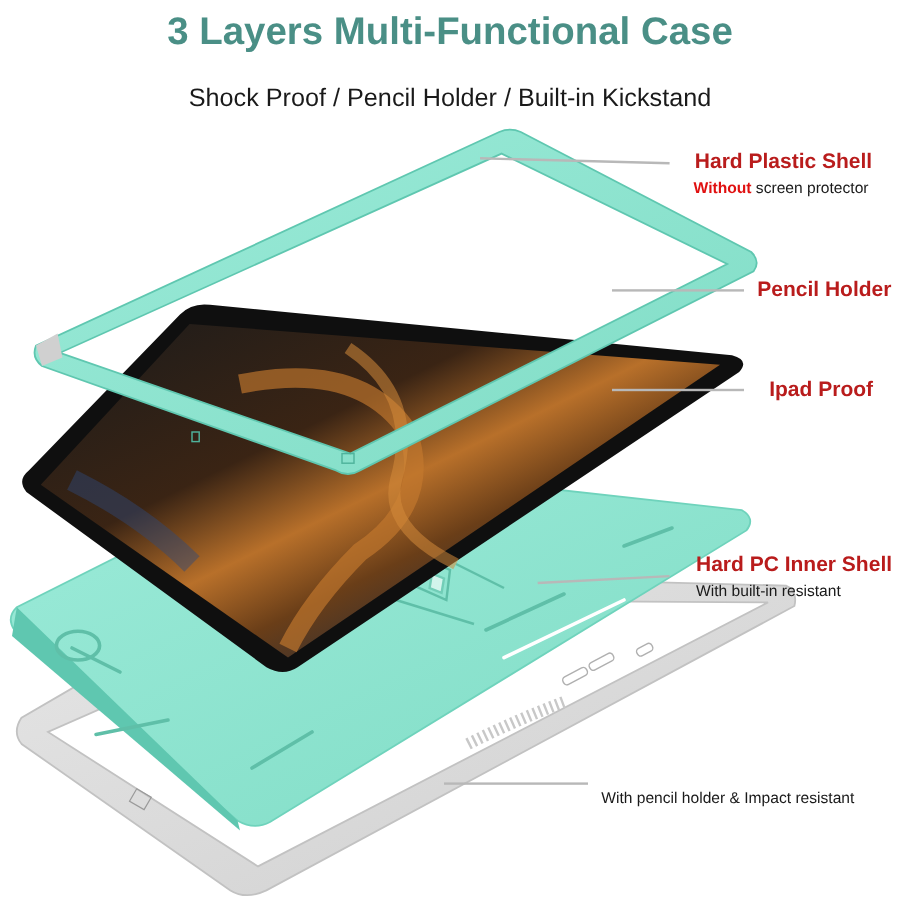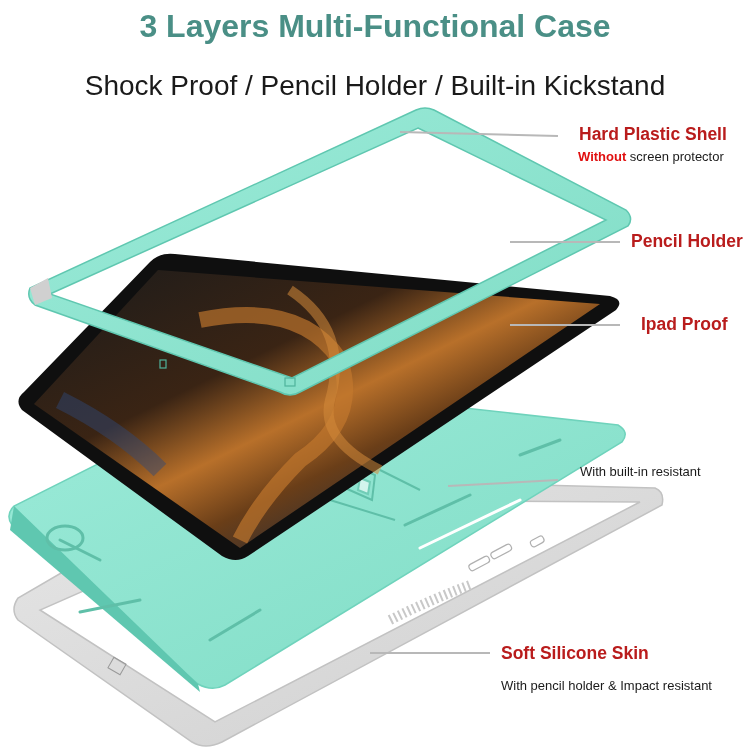--- a/index.html
+++ b/index.html
@@ -1,18 +1,18 @@
 <!DOCTYPE html>
 <html><head>
 <meta charset="utf-8">
 <style>
   html, body { margin:0; padding:0; background:#ffffff; }
   body { width:750px; height:750px; position:relative; overflow:hidden; font-family:"Liberation Sans", sans-serif; }
   .title { position:absolute; left:0; top:8px; width:750px; text-align:center; font-family:"Liberation Sans", sans-serif; font-weight:bold; font-size:32px; color:#4a8f86; letter-spacing:0px; }
-  .subtitle { position:absolute; left:0; top:70px; width:750px; text-align:center; font-family:"Liberation Sans", sans-serif; font-size:28px; color:#1a1a1a; }
+  .subtitle { position:absolute; left:0; top:70px; width:750px; text-align:center; font-family:"Liberation Sans", sans-serif; font-size:21px; color:#1a1a1a; }
   .art { position:absolute; left:0; top:0; width:750px; height:750px; }
   .callout { position:absolute; font-family:"Liberation Sans", sans-serif; }
   .callout .head { font-weight:bold; font-size:17.5px; color:#b91c1c; white-space:nowrap; }
   .callout .sub { font-size:13px; color:#1a1a1a; white-space:nowrap; margin-top:4px; }
   .callout .sub .warn { color:#e01010; font-weight:bold; }
   .leader { position:absolute; height:2px; background:#b8b8b8; }
 </style>
 </head>
 <body>
 
@@ -106,19 +106,19 @@
 
 <div class="callout" style="left:631px; top:231px;">
   <div class="head">Pencil Holder</div>
 </div>
 
 <div class="callout" style="left:641px; top:314px;">
   <div class="head">Ipad Proof</div>
 </div>
 
 <div class="callout" style="left:580px; top:460px;">
+  <div class="head">Hard PC Inner Shell</div>
   <div class="sub">With built-in resistant</div>
 </div>
 
 <div class="callout" style="left:501px; top:643px;">
-  <div class="head">Soft Silicone Skin</div>
   <div class="sub" style="margin-top:14px;text-align:right;">With pencil holder &amp; Impact resistant</div>
 </div>
 
 </body></html>

